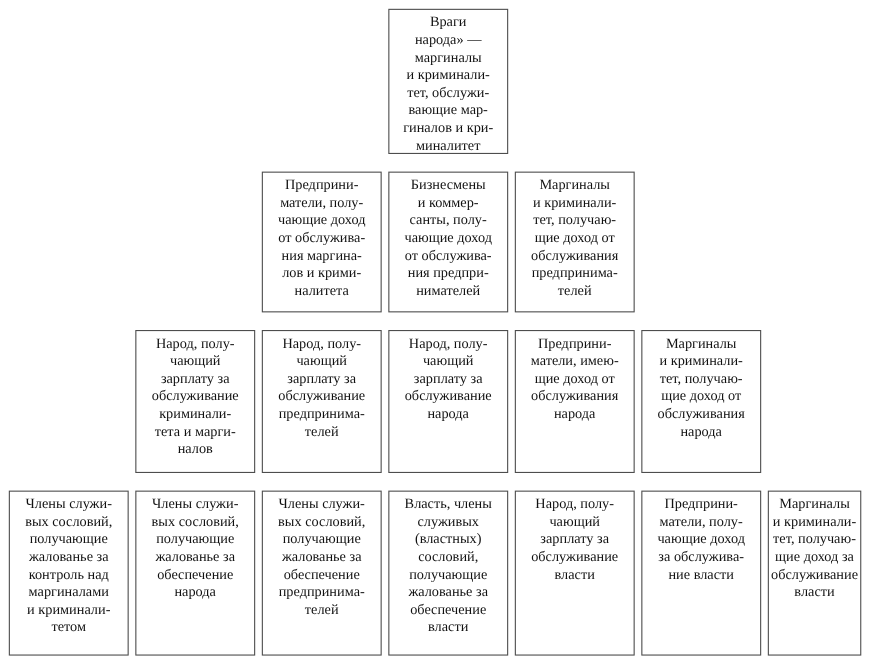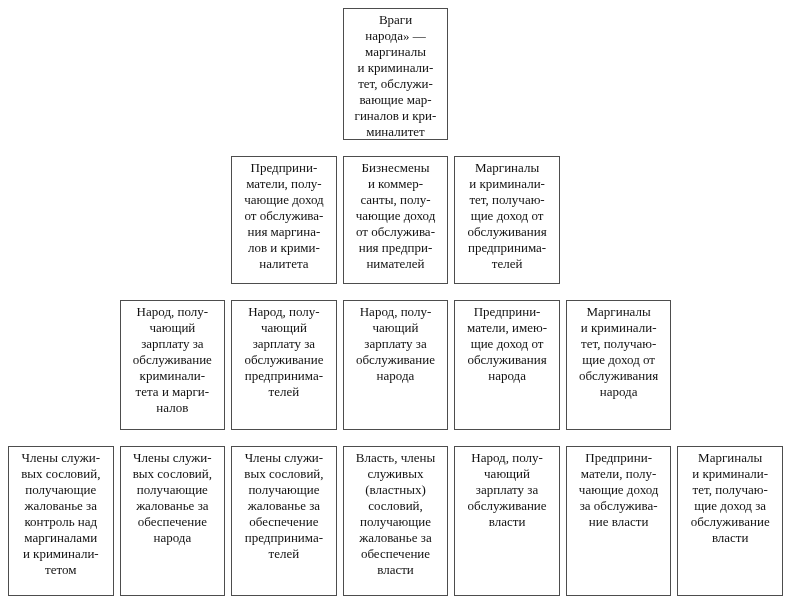--- a/index.html
+++ b/index.html
@@ -6,21 +6,21 @@
     margin: 0;
     padding: 0;
     background: #ffffff;
   }
   .diagram {
     width: 791px;
     height: 608px;
     box-sizing: border-box;
     padding: 8px 8px 8px 8px;
     display: grid;
-    grid-template-columns: repeat(7, 1fr);
+    grid-template-columns: repeat(6, 1fr);
     grid-template-rows: 132px 128px 130px 150px;
     column-gap: 6px;
     row-gap: 16px;
     background: #ffffff;
   }
   .box {
     box-sizing: border-box;
     border: 1px solid #4d4d4d;
     background: #ffffff;
     color: #111111;

